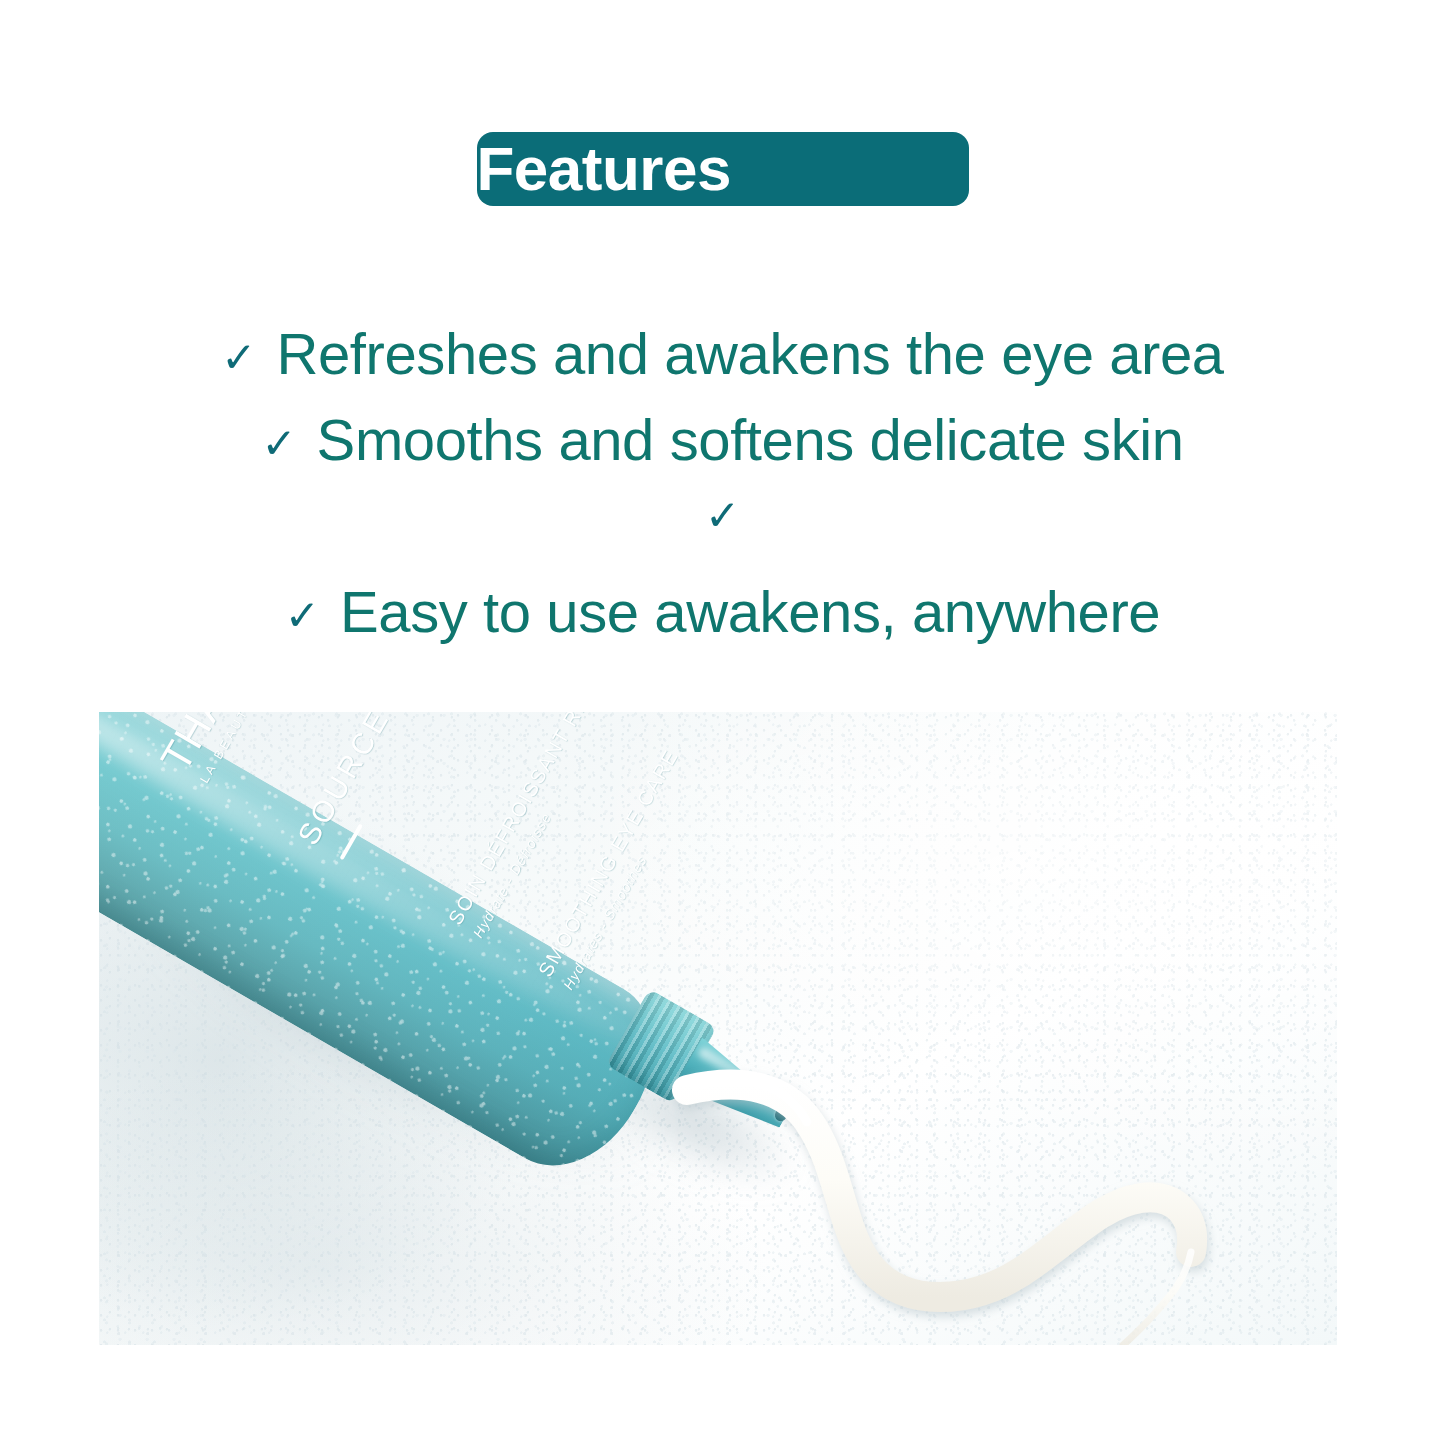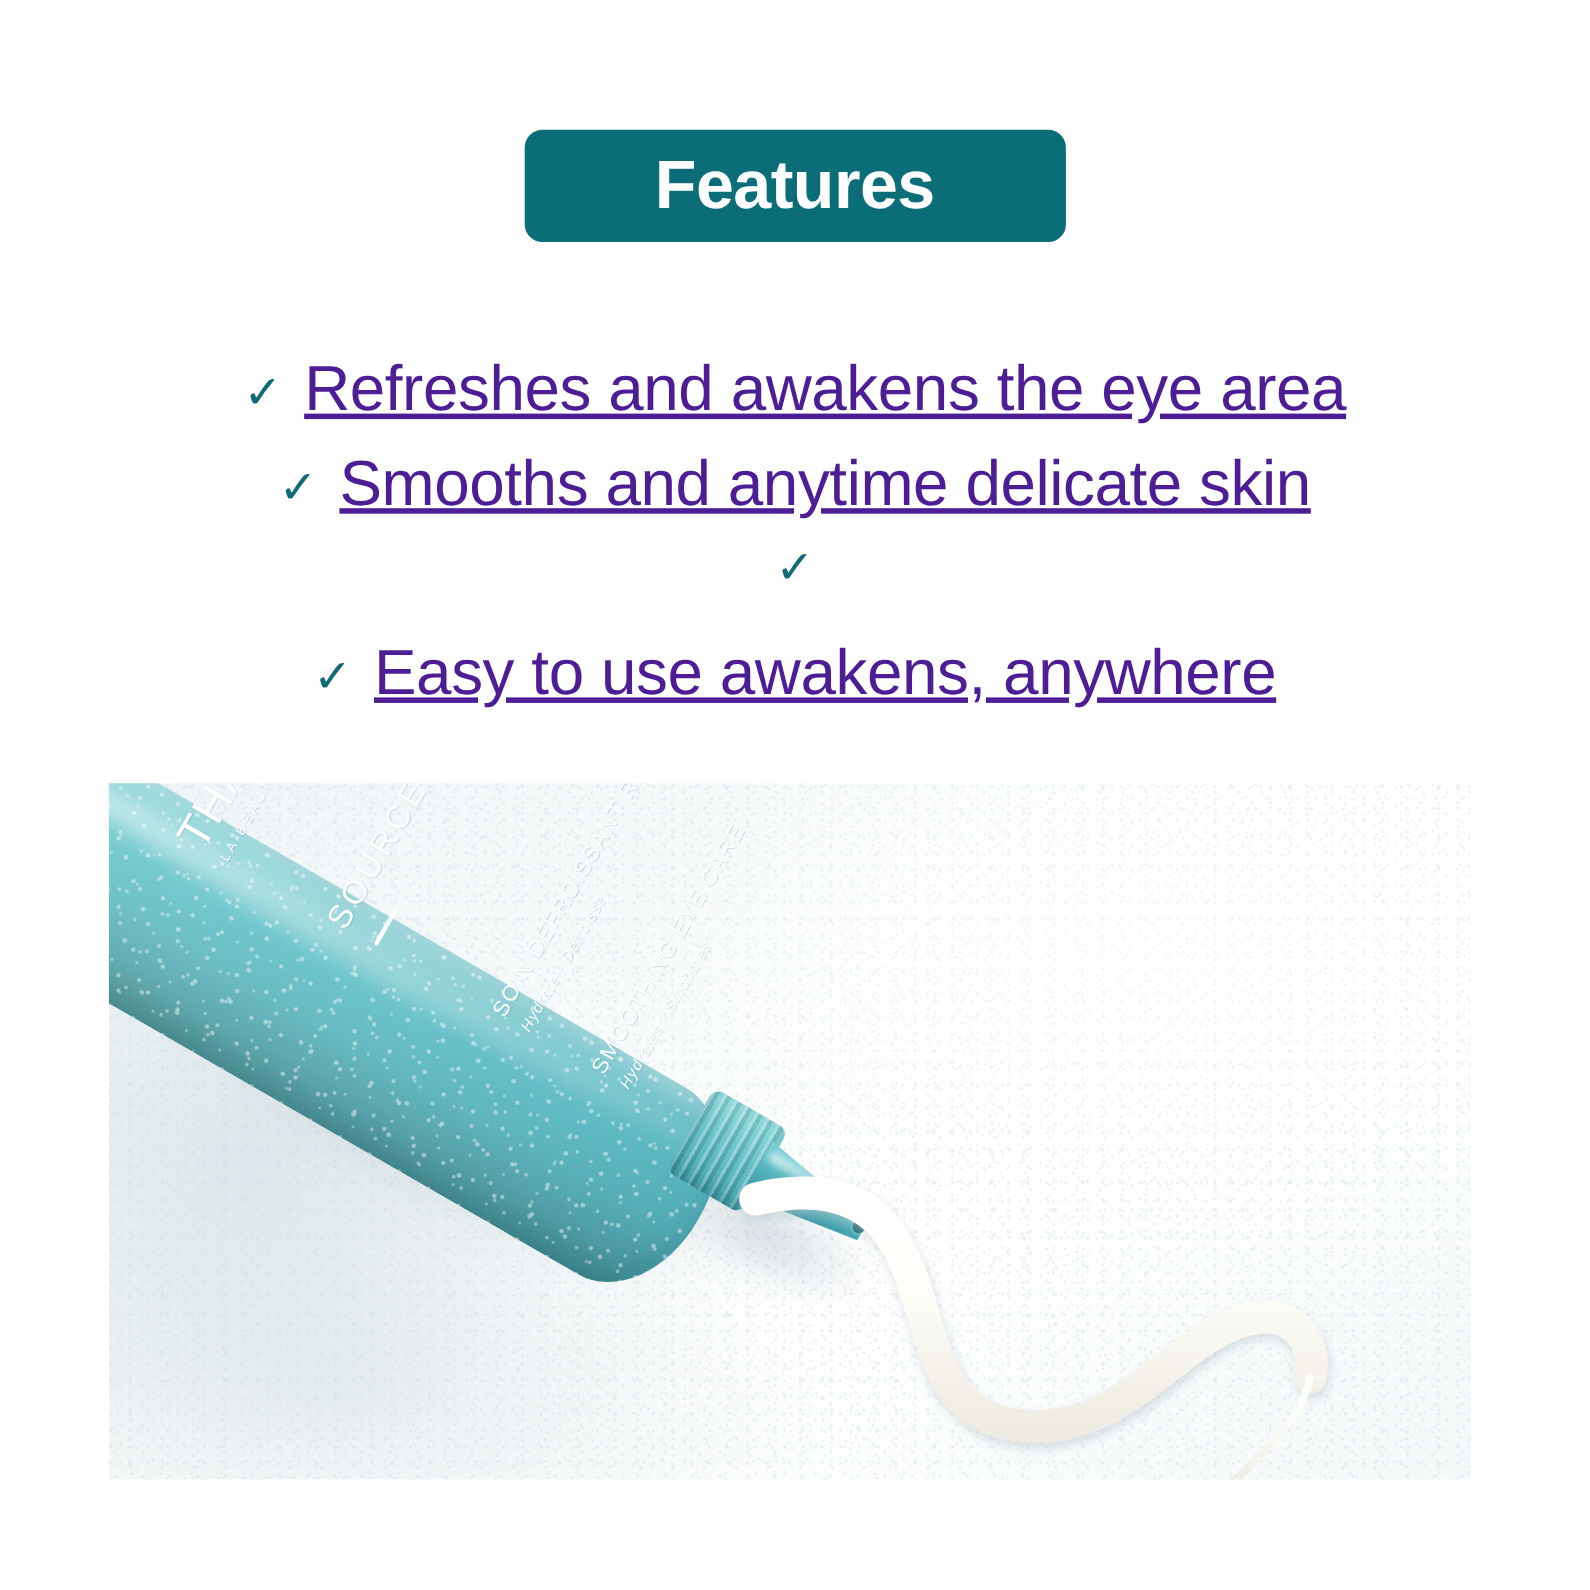--- a/index.html
+++ b/index.html
@@ -21,26 +21,26 @@
     left: 0; top: 0;
     width: 1445px;
     height: 300px;
     display: flex;
     align-items: center;
     justify-content: center;
   }
   .features-badge {
     margin-top: 38px;
     width: 492px;
-    height: 102px;
+    height: 74px;
     background: #0b6d78;
     border-radius: 16px;
     display: flex;
     align-items: center;
-    justify-content: center;
+    justify-content: flex-start;
   }
   .features-badge-label {
     color: #ffffff;
     font-size: 62px;
     font-weight: bold;
     letter-spacing: -0.5px;
     line-height: 1;
     font-family: "Liberation Sans", sans-serif;
   }
 
@@ -67,25 +67,24 @@
     font-size: 42px;
     line-height: 1;
     color: #0f6b77;
     font-family: "DejaVu Sans", sans-serif;
     transform: translateY(-2px);
     font-weight: 300;
   }
   .feature-text {
     font-size: 58px;
     line-height: 1;
-    color: #4c1d95;
+    color: #0f766e;
     font-family: "Liberation Sans", sans-serif;
     white-space: nowrap;
     letter-spacing: -0.4px;
-    text-decoration: underline;
   }
 
   
   .product-photo {
     position: absolute;
     left: 99px;
     top: 712px;
     width: 1238px;
     height: 633px;
     overflow: hidden;
@@ -346,21 +345,21 @@
 
 <div class="feature-list">
 
   <div class="feature-item">
     <span class="check-icon">✓</span>
     <span class="feature-text">Refreshes and awakens the eye area</span>
   </div>
 
   <div class="feature-item">
     <span class="check-icon">✓</span>
-    <span class="feature-text">Smooths and anytime delicate skin</span>
+    <span class="feature-text">Smooths and softens delicate skin</span>
   </div>
 
   <div class="feature-item">
     <span class="check-icon">✓</span>
   </div>
 
   <div class="feature-item">
     <span class="check-icon">✓</span>
     <span class="feature-text">Easy to use awakens, anywhere</span>
   </div>

